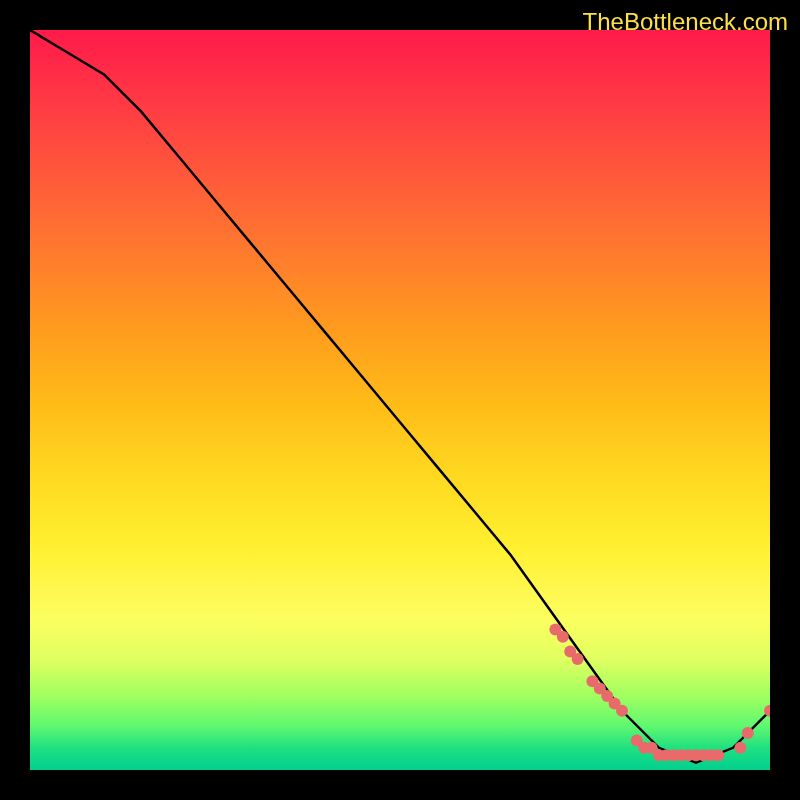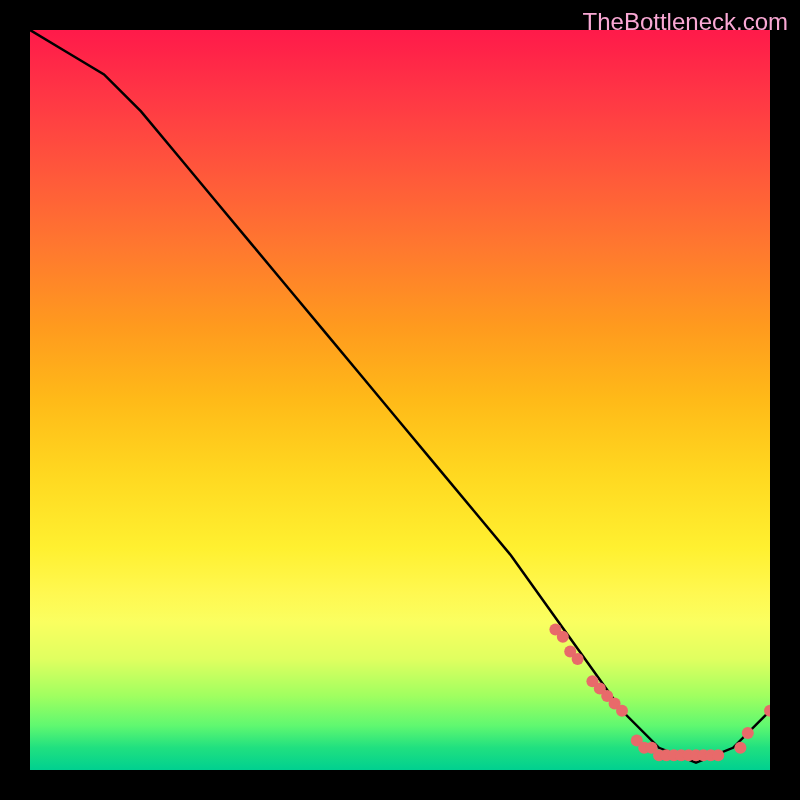--- a/index.html
+++ b/index.html
@@ -12,21 +12,21 @@
     }
     .chart-container {
       position: relative;
       width: 800px;
       height: 800px;
     }
     .watermark {
       position: absolute;
       top: 8px;
       right: 12px;
-      color: #f9a8d4;
+      color: #fde047;
       font-family: Arial, sans-serif;
       font-size: 24px;
       z-index: 10;
     }
     .plot-area {
       position: absolute;
       left: 30px;
       top: 30px;
       width: 740px;
       height: 740px;

